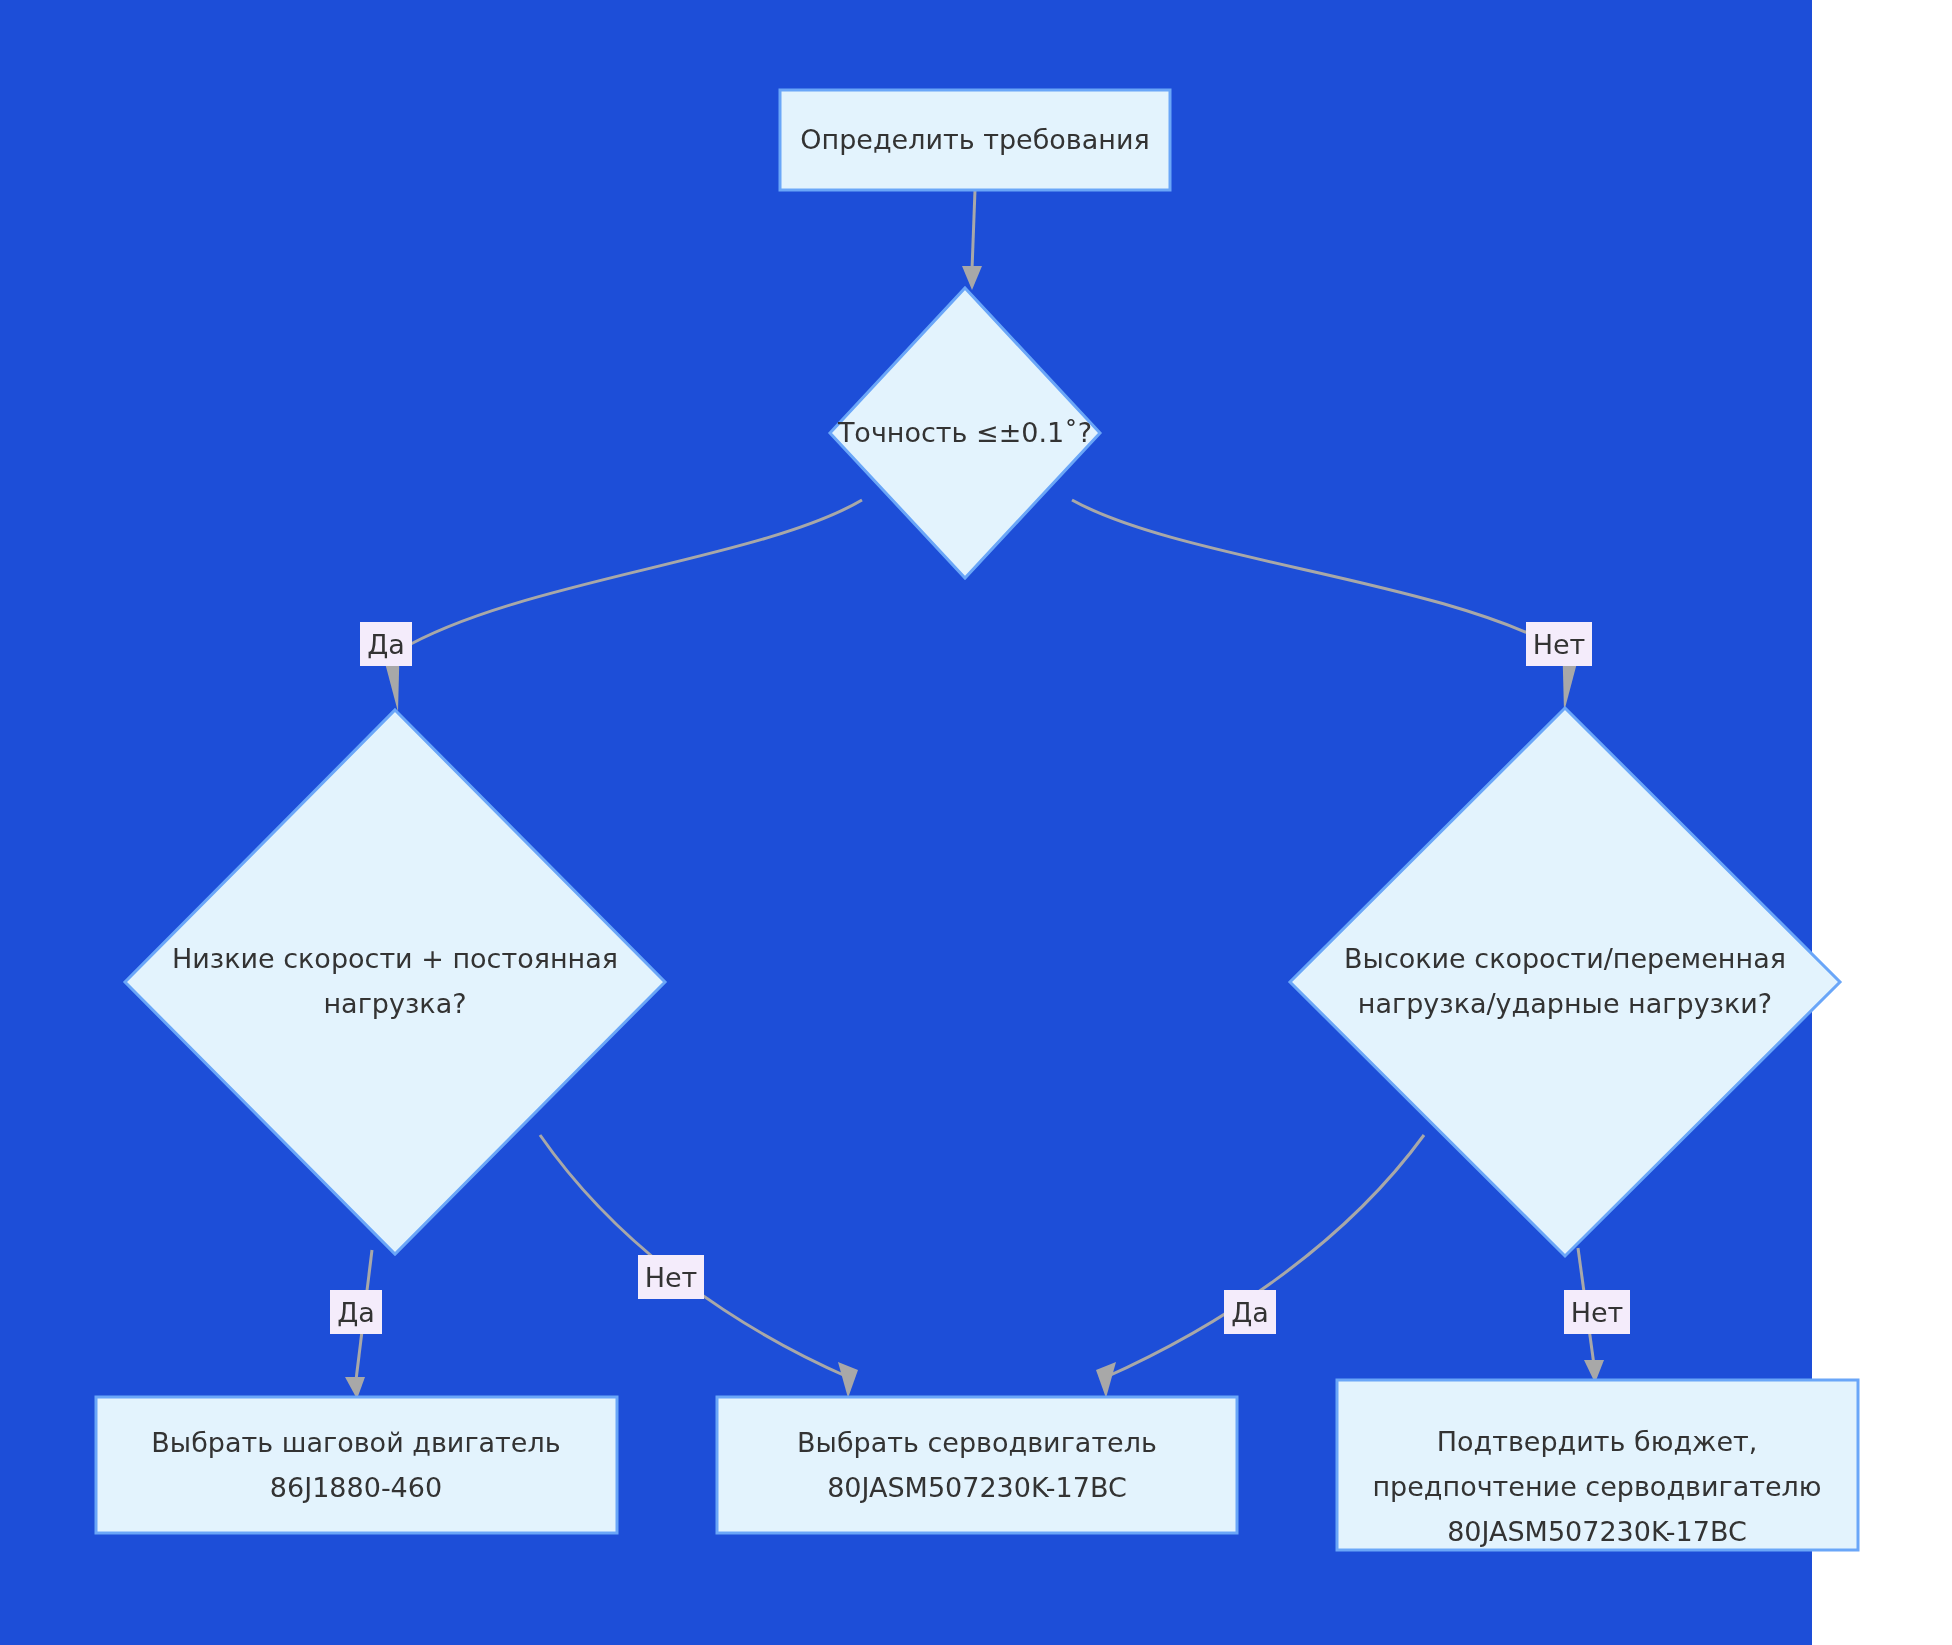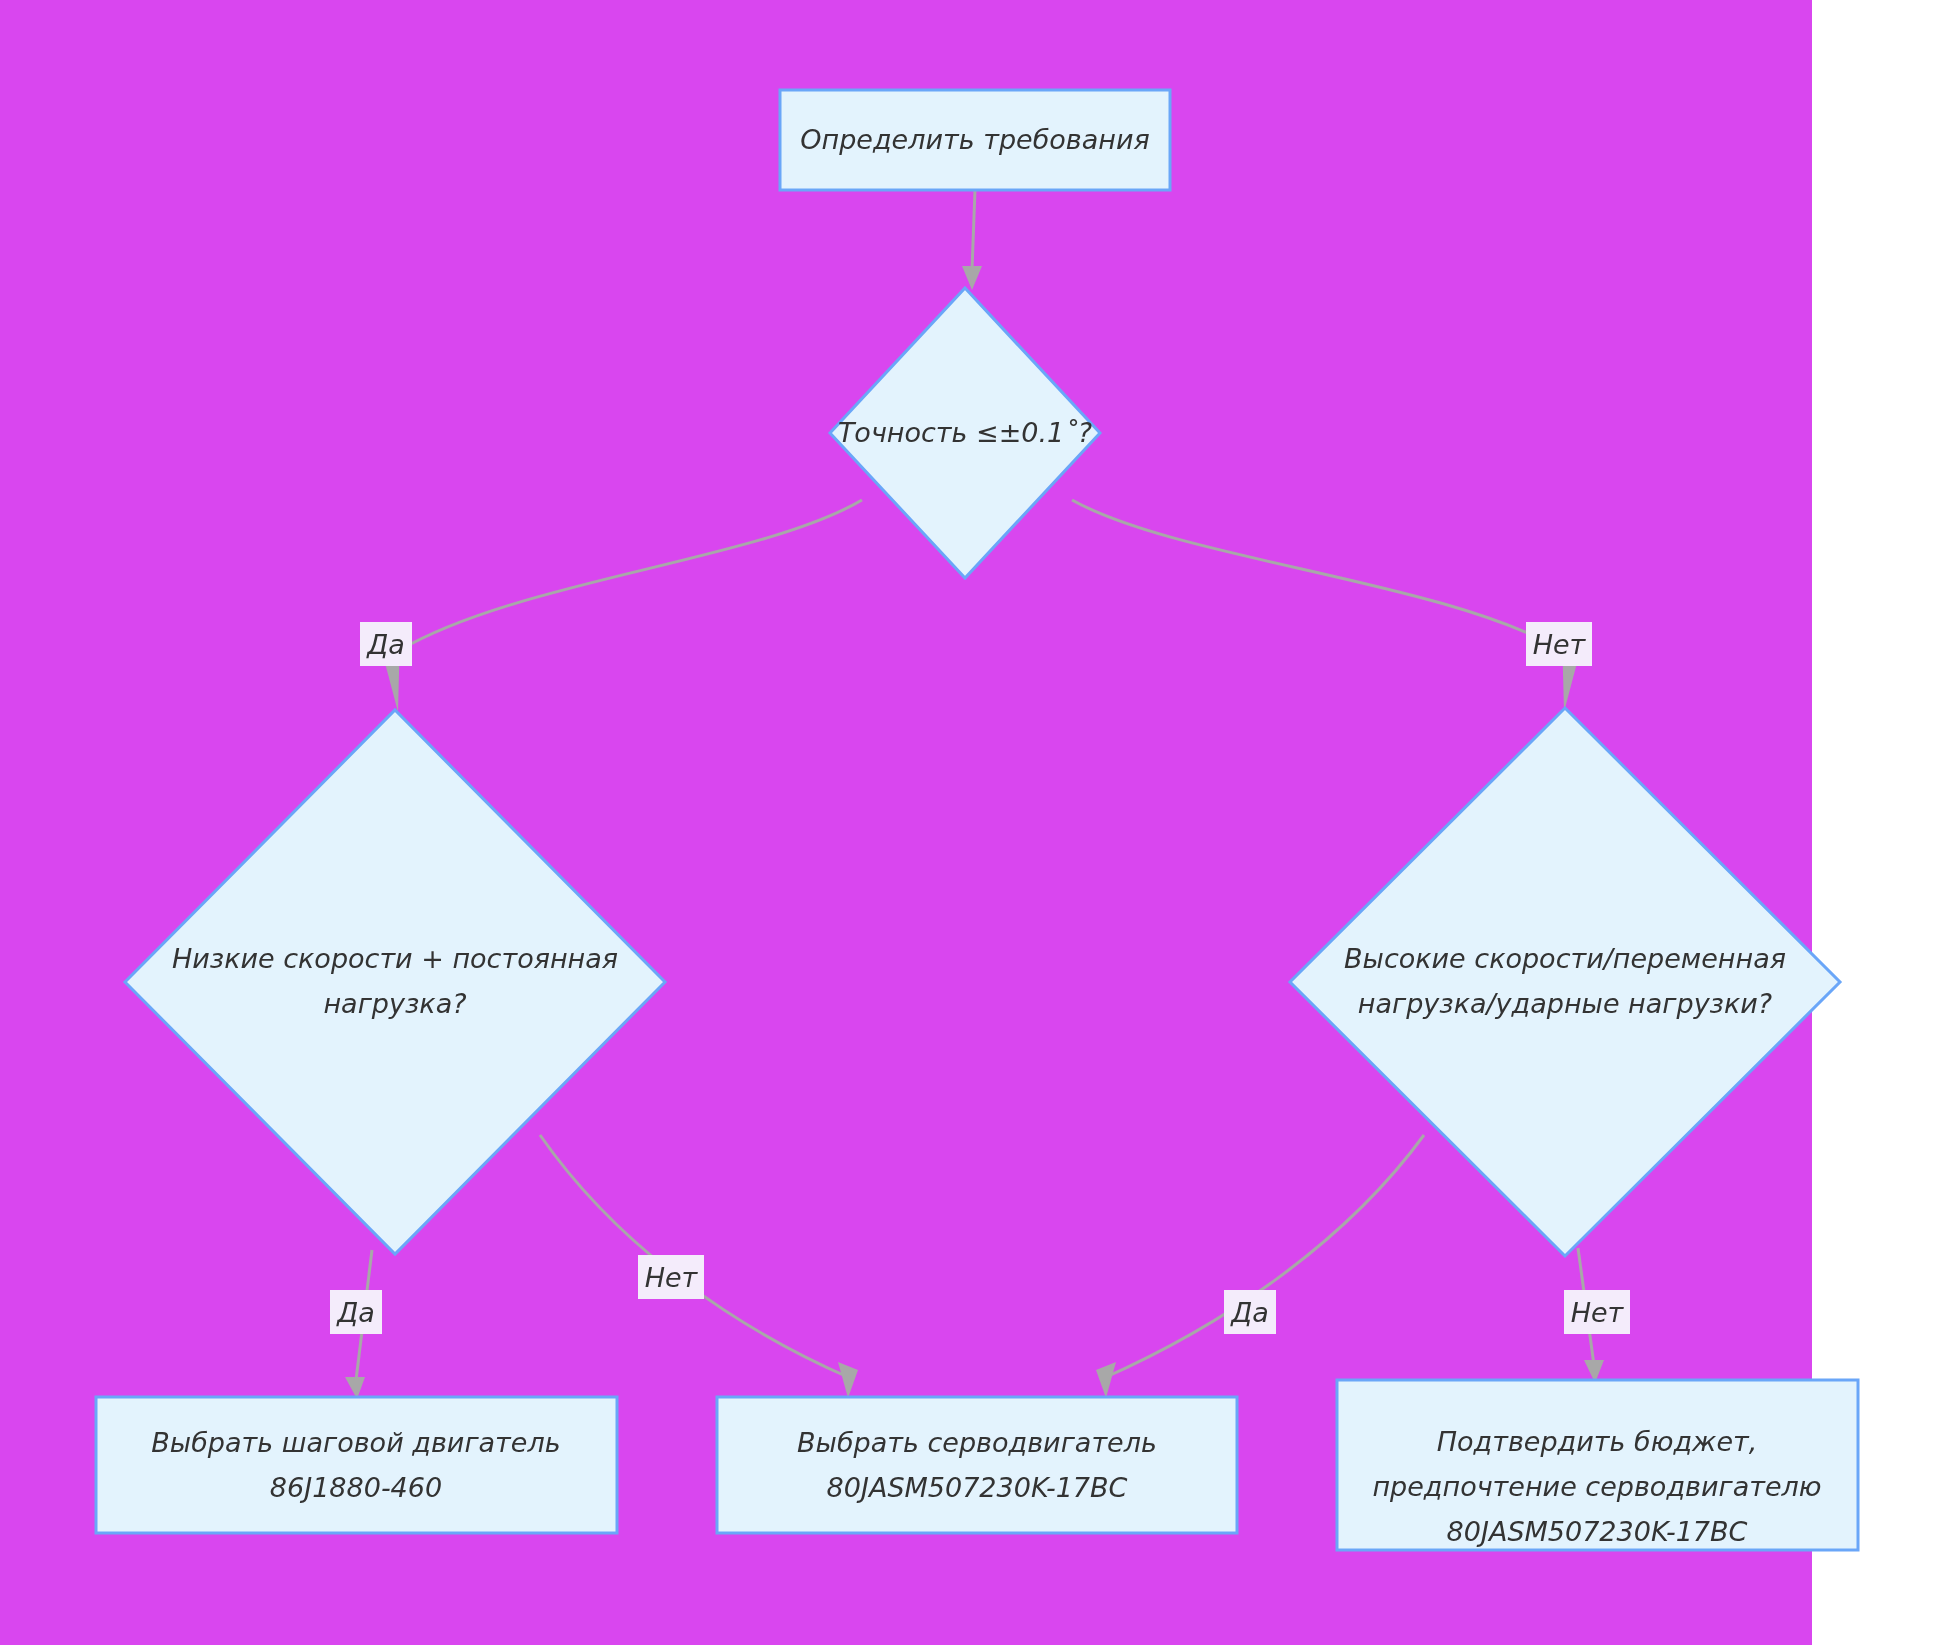--- a/index.html
+++ b/index.html
@@ -10,22 +10,21 @@
   body {
     width: 1952px;
     height: 1645px;
     font-family: "DejaVu Sans", "Liberation Sans", sans-serif;
     overflow: hidden;
   }
   #flowchart-root {
     position: relative;
     width: 1812px;
     height: 1645px;
-    background: #d946ef;
-    font-style: italic;
+    background: #1d4ed8;
   }
   svg.fc {
     position: absolute;
     inset: 0;
     width: 1952px;
     height: 1645px;
     display: block;
   }
   .node-shape {
     fill: #e3f3fd;

